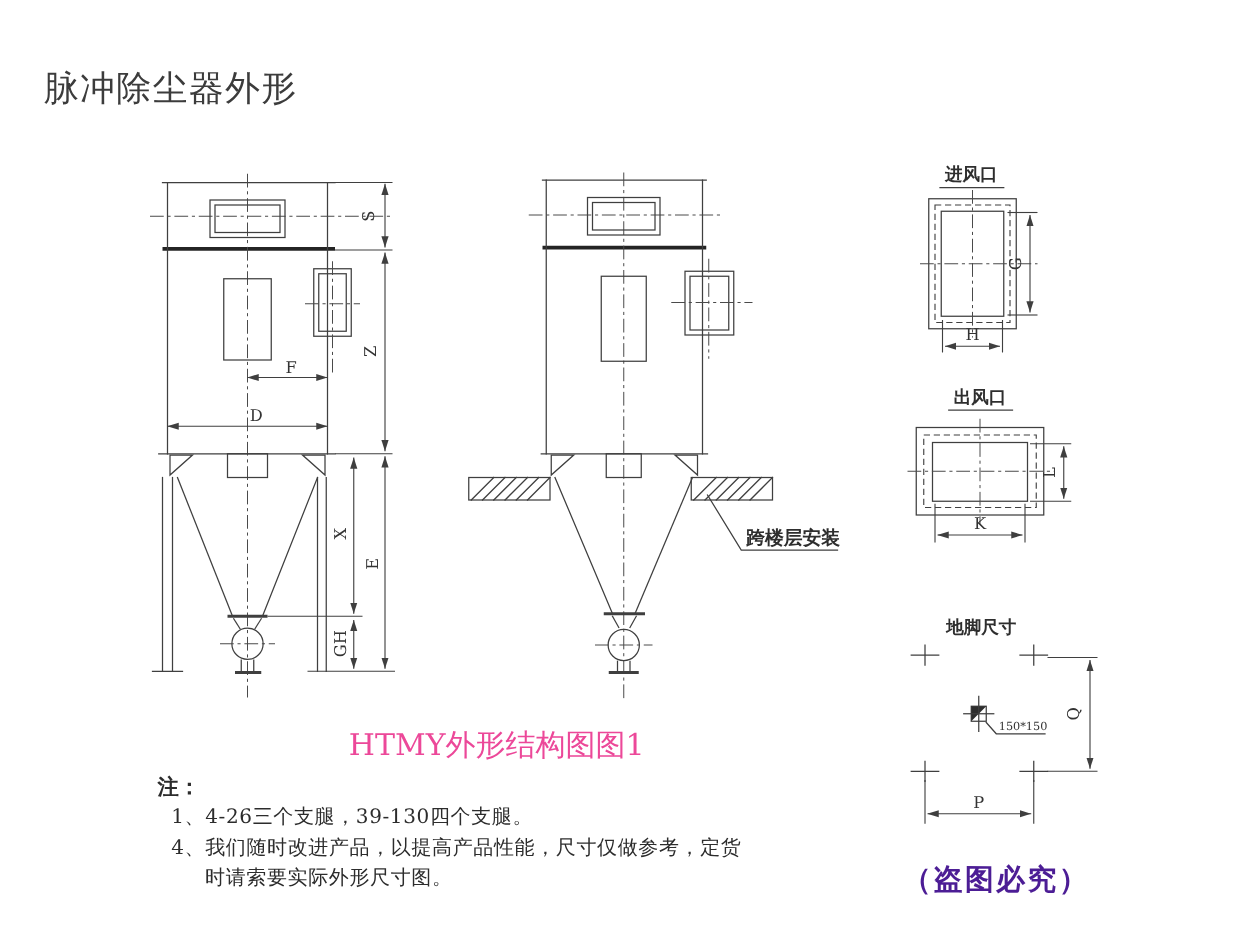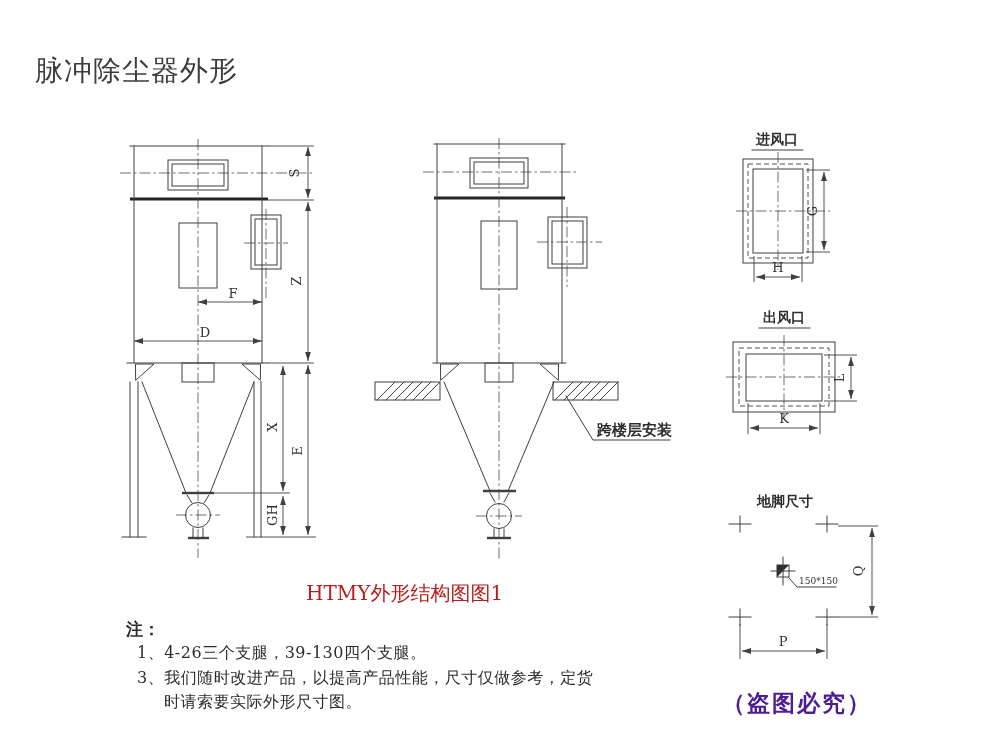--- a/index.html
+++ b/index.html
@@ -2,21 +2,21 @@
 <html><head>
 <meta charset="utf-8">
 <style>
   html,body{margin:0;padding:0;background:#ffffff;}
   body{width:1000px;height:750px;position:relative;overflow:hidden;
        font-family:"DejaVu Serif","Liberation Serif",serif;}
   .sheet{position:absolute;inset:0;}
   svg{position:absolute;left:0;top:0;}
   .page-title{position:absolute;top:52px;left:0;width:100%;
               font-size:28px;color:#3c3c3c;letter-spacing:1px;padding-left:35px;}
-  .caption{position:absolute;left:306px;top:580px;font-size:20px;color:#b91c1c;}
+  .caption{position:absolute;left:279px;top:580px;font-size:24px;color:#ec4899;}
   .notes-heading{position:absolute;left:126px;top:618px;font-size:17px;font-weight:bold;color:#2c2c2c;}
   .note-line{position:absolute;font-size:16px;font-weight:normal;color:#2c2c2c;letter-spacing:0.5px;white-space:nowrap;}
   .note-1{left:137px;top:643px;}
   .note-2{left:137px;top:668px;}
   .note-3{left:164px;top:692px;}
   .stamp{position:absolute;left:722px;top:688px;font-size:23px;font-weight:bold;
          color:#4c1d95;letter-spacing:2px;white-space:nowrap;}
   
   .ln{stroke:#3f3f3f;stroke-width:1;fill:none;stroke-linecap:square;}
   .hv{stroke:#242424;stroke-width:3;fill:none;}
@@ -199,18 +199,18 @@
       <path class="dm" d="M742,651 H825" marker-start="url(#ah)" marker-end="url(#ah)"></path>
       <text class="dt" x="783" y="646">P</text>
     </g>
   </svg>
 
   <div class="caption">HTMY外形结构图图1</div>
 
   <div>
     <div class="notes-heading">注：</div>
     <div class="note-line note-1">1、4-26三个支腿，39-130四个支腿。</div>
-    <div class="note-line note-2">3、我们随时改进产品，以提高产品性能，尺寸仅做参考，定货</div>
+    <div class="note-line note-2">4、我们随时改进产品，以提高产品性能，尺寸仅做参考，定货</div>
     <div class="note-line note-3">时请索要实际外形尺寸图。</div>
   </div>
 
   <div class="stamp">（盗图必究）</div>
 </div>
 
 </body></html>

